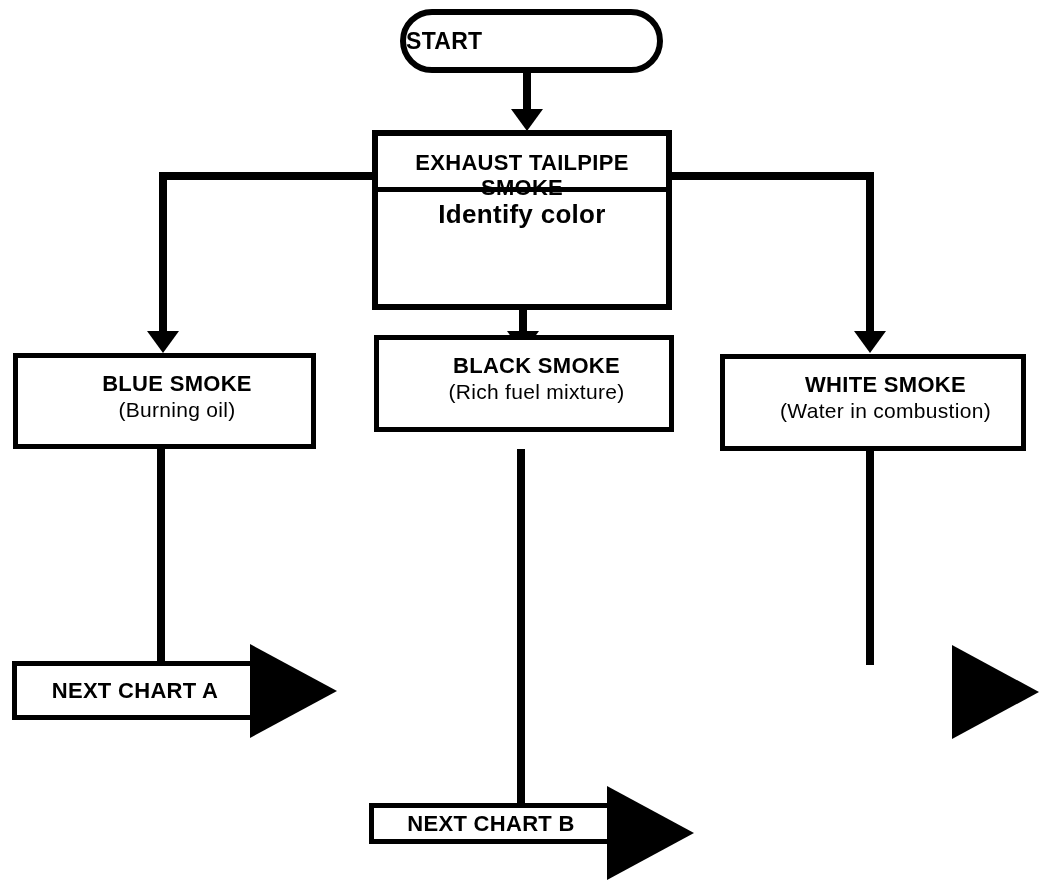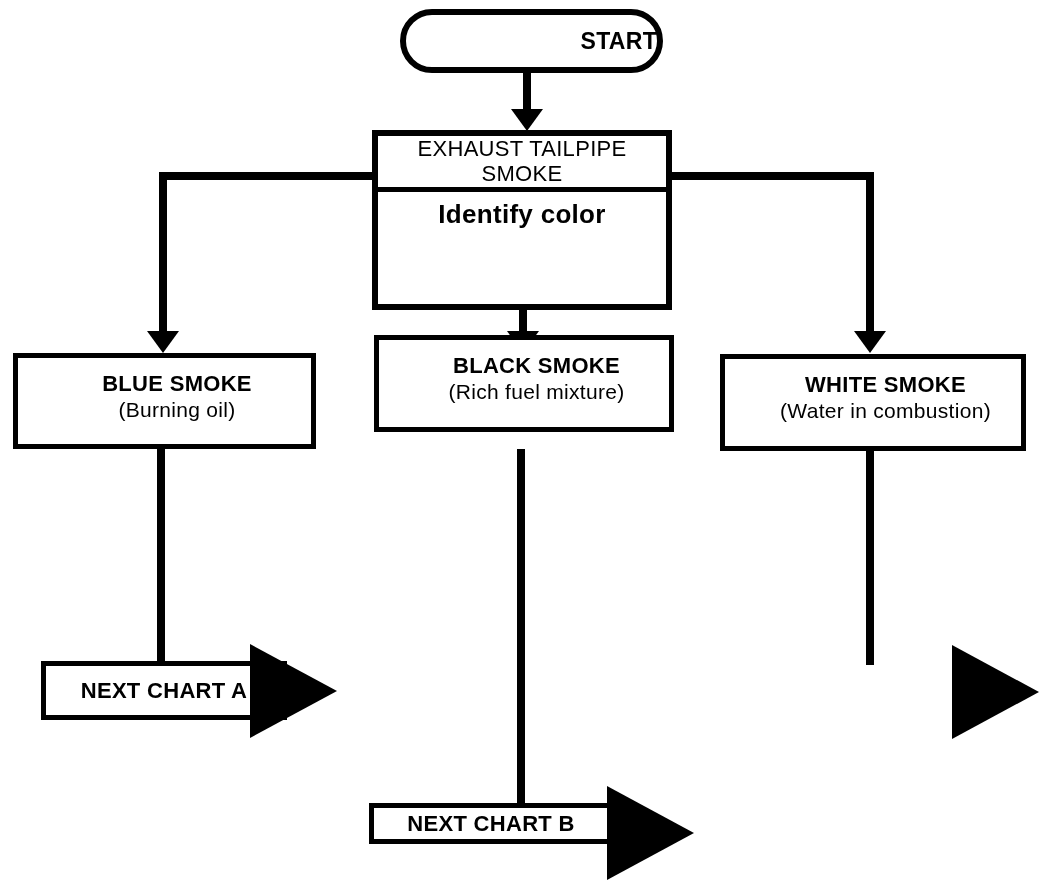--- a/index.html
+++ b/index.html
@@ -38,53 +38,53 @@
     border-top: 47px solid transparent;
     border-bottom: 47px solid transparent;
     border-left: 87px solid var(--line);
     z-index: 3;
   }
 
   
   #start-node {
     left: 400px; top: 9px; width: 263px; height: 64px;
     border-width: 6px; border-radius: 32px;
-    display: flex; align-items: center; justify-content: flex-end;
+    display: flex; align-items: center; justify-content: flex-start;
     font-size: 23px;
   }
 
   
   #root-node { left: 372px; top: 130px; width: 300px; height: 180px; border-width: 6px; }
   #root-title {
     display: block;
     border-bottom: 5px solid var(--line);
     height: 56px;
-    padding: 0 20px 0 20px;
-    font-size: 22px; line-height: 25px; font-weight: normal;
+    padding: 14px 20px 0 20px;
+    font-size: 22px; line-height: 25px; font-weight: bold;
   }
   #root-subtitle {
     display: block;
     padding-top: 7px;
     font-size: 26px; font-weight: bold;
   }
 
   
   .branch-node { padding-top: 13px; font-size: 22px; line-height: 26px; padding-left: 25px; }
   #blue-node  { left: 13px;  top: 353px; width: 303px; height: 96px; }
   #black-node { left: 374px; top: 335px; width: 300px; height: 97px; }
   #white-node { left: 720px; top: 354px; width: 306px; height: 97px; }
   .branch-cause { display: block; font-size: 21px; font-weight: normal; }
   .branch-title { display: block; }
 
   
   .next-node {
     display: flex; align-items: center; justify-content: center;
     font-size: 22px; z-index: 2;
   }
-  #next-a-node { left: 12px;  top: 661px; width: 246px; height: 59px; margin-left: 29px; }
+  #next-a-node { left: 12px;  top: 661px; width: 246px; height: 59px; }
   #next-b-node { left: 369px; top: 803px; width: 244px; height: 41px; }
   #next-c-node { left: 716px; top: 663px; width: 246px; height: 60px; }
 
   
   #conn-start-shaft { left: 523px; top: 70px;  width: 8px; height: 42px; }
   #conn-start-head  { left: 511px; top: 109px; }
 
   #conn-left-h      { left: 159px; top: 172px; width: 213px; height: 8px; }
   #conn-left-v      { left: 159px; top: 172px; width: 8px;  height: 160px; }
   #conn-left-head   { left: 147px; top: 331px; }

